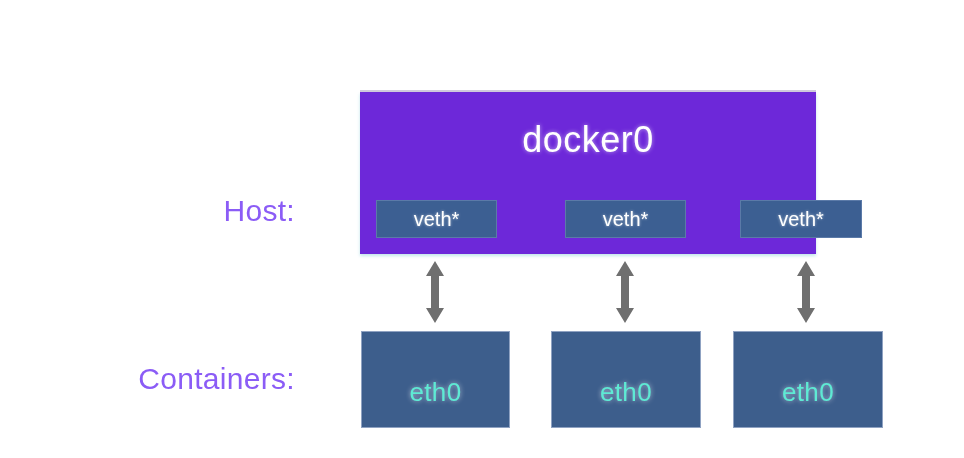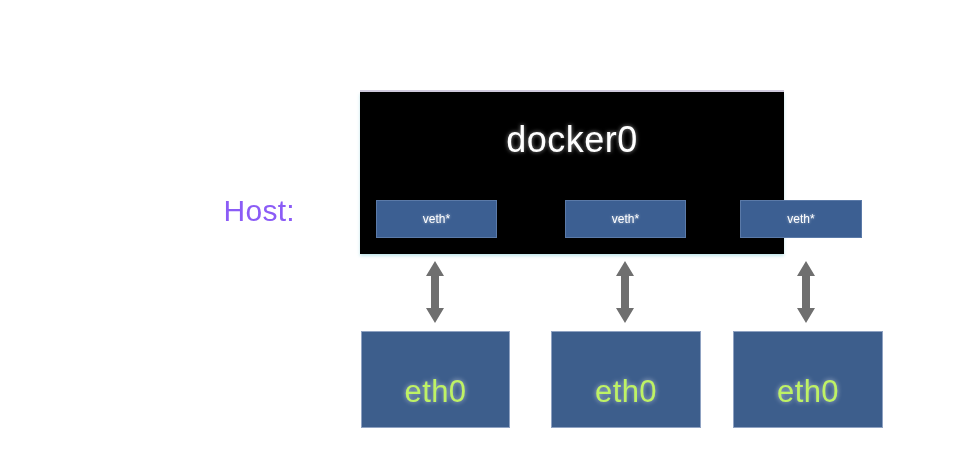--- a/index.html
+++ b/index.html
@@ -31,23 +31,23 @@
     line-height: 1;
   }
   #label-host   { top: 196px; }
   #label-containers { top: 364px; }
 
   
   #host-panel {
     position: absolute;
     left: 360px;
     top: 92px;
-    width: 424px;
+    width: 456px;
     height: 162px;
-    background: #000000;
+    background: #6d28d9;
     box-shadow: 0 -2px 0 0 #cfc9dc, 0 2px 3px rgba(120,200,210,.45);
   }
   #docker0-title {
     position: absolute;
     left: 0;
     right: 0;
     top: 30px;
     text-align: center;
     color: #ffffff;
     font-size: 36px;
@@ -64,21 +64,21 @@
     height: 38px;
     background: #3c5f92;
     border: 1px solid #5b7aa8;
     box-sizing: border-box;
     display: flex;
     align-items: center;
     justify-content: center;
   }
   .veth-label {
     color: #ffffff;
-    font-size: 12px;
+    font-size: 20px;
     font-weight: 400;
     text-shadow: 0 0 3px rgba(255,255,255,.6);
     line-height: 1;
   }
   #veth-box-0 { left: 16px;  width: 121px; }
   #veth-box-1 { left: 205px; width: 121px; }
   #veth-box-2 { left: 380px; width: 122px; }
 
   
   .link-arrow {
@@ -97,22 +97,22 @@
     top: 331px;
     height: 97px;
     background: #3d5e8c;
     border: 1px solid #8fa2c2;
     box-sizing: border-box;
     display: flex;
     align-items: center;
     justify-content: center;
   }
   .eth-label {
-    color: #bef264;
-    font-size: 31px;
+    color: #5eead4;
+    font-size: 26px;
     font-weight: 400;
     letter-spacing: 0.4px;
     text-shadow: 0 0 5px rgba(255,255,255,.6);
     line-height: 1;
     margin-top: 24px;
   }
   #eth-box-0 { left: 361px; width: 149px; }
   #eth-box-1 { left: 551px; width: 150px; }
   #eth-box-2 { left: 733px; width: 150px; }
 </style>
@@ -145,20 +145,21 @@
   </svg>
 
   <svg class="link-arrow" id="link-arrow-1" viewBox="0 0 26 64">
     <polygon points="13,1 22,16 17,16 17,48 22,48 13,63 4,48 9,48 9,16 4,16" fill="#6f6f6f"></polygon>
   </svg>
 
   <svg class="link-arrow" id="link-arrow-2" viewBox="0 0 26 64">
     <polygon points="13,1 22,16 17,16 17,48 22,48 13,63 4,48 9,48 9,16 4,16" fill="#6f6f6f"></polygon>
   </svg>
 
+  <div class="row-label" id="label-containers">Containers:</div>
 
   <div class="eth-box" id="eth-box-0">
     <span class="eth-label">eth0</span>
   </div>
 
   <div class="eth-box" id="eth-box-1">
     <span class="eth-label">eth0</span>
   </div>
 
   <div class="eth-box" id="eth-box-2">

